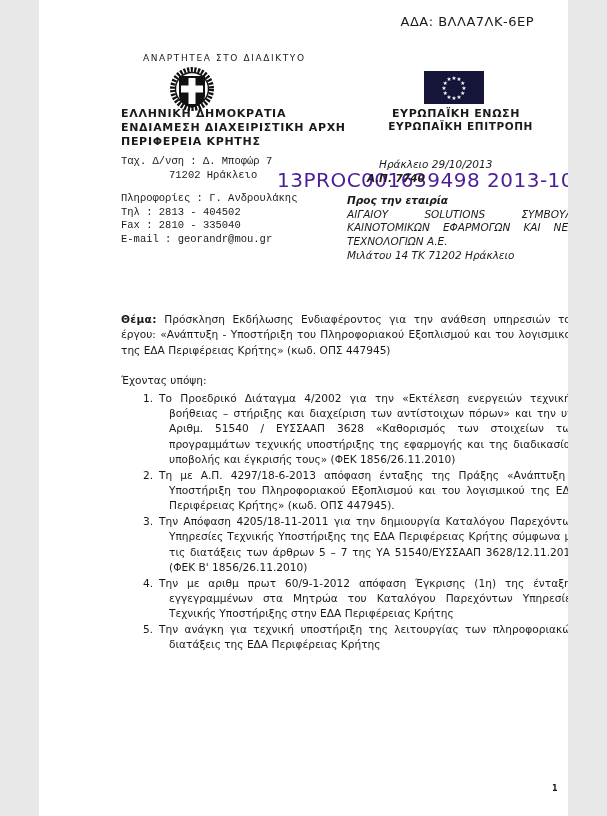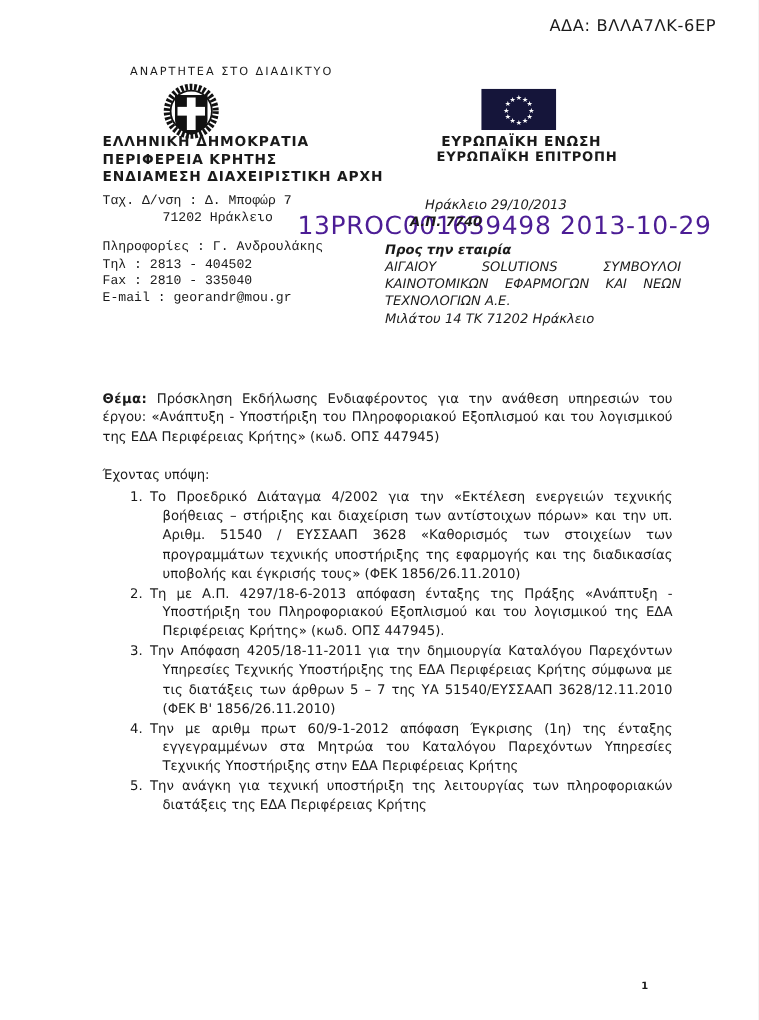--- a/index.html
+++ b/index.html
@@ -1,18 +1,18 @@
 <!DOCTYPE html>
 <html><head>
 <meta charset="utf-8">
 <style>
   html,body{margin:0;padding:0;background:#e8e8e8;}
   .page{
     position:relative;
-    width:607px;height:816px;
+    width:529px;height:816px;
     margin:0 auto;
     background:#ffffff;
     font-family:"DejaVu Sans","Liberation Sans",sans-serif;
     color:#1a1a1a;
     overflow:hidden;
   }
   .abs{position:absolute;}
   
   .ada{top:14px;right:34px;font-size:13px;letter-spacing:0.5px;}
   
@@ -76,22 +76,22 @@
   <svg class="abs emblem" width="58" height="46" viewBox="0 0 58 46">
     <circle cx="29" cy="23" r="19.5" fill="none" stroke="#111" stroke-width="5" stroke-dasharray="2.2 1.4"></circle>
     <circle cx="29" cy="23" r="16.5" fill="none" stroke="#111" stroke-width="1.4"></circle>
     <path d="M16 10 h26 v20 q0 8 -13 12 q-13 -4 -13 -12 Z" fill="#111"></path>
     <rect x="25.5" y="12" width="7" height="26" fill="#fff"></rect>
     <rect x="18" y="19.5" width="22" height="7" fill="#fff"></rect>
   </svg>
 
   <div class="abs org">
     <div>ΕΛΛΗΝΙΚΗ ΔΗΜΟΚΡΑΤΙΑ</div>
+    <div>ΕΝΔΙΑΜΕΣΗ ΔΙΑΧΕΙΡΙΣΤΙΚΗ ΑΡΧΗ</div>
     <div>ΠΕΡΙΦΕΡΕΙΑ ΚΡΗΤΗΣ</div>
-    <div>ΕΝΔΙΑΜΕΣΗ ΔΙΑΧΕΙΡΙΣΤΙΚΗ ΑΡΧΗ</div>
   </div>
 
   <svg class="abs flag" width="60" height="33" viewBox="0 0 60 33">
     <rect x="0" y="0" width="60" height="33" fill="#15153a"></rect>
     <g fill="#ffffff" font-size="5.5" text-anchor="middle" font-family="DejaVu Sans, sans-serif">
       <text x="30" y="9">★</text>
       <text x="35" y="10.3">★</text>
       <text x="38.7" y="14">★</text>
       <text x="40" y="19">★</text>
       <text x="38.7" y="24">★</text>

